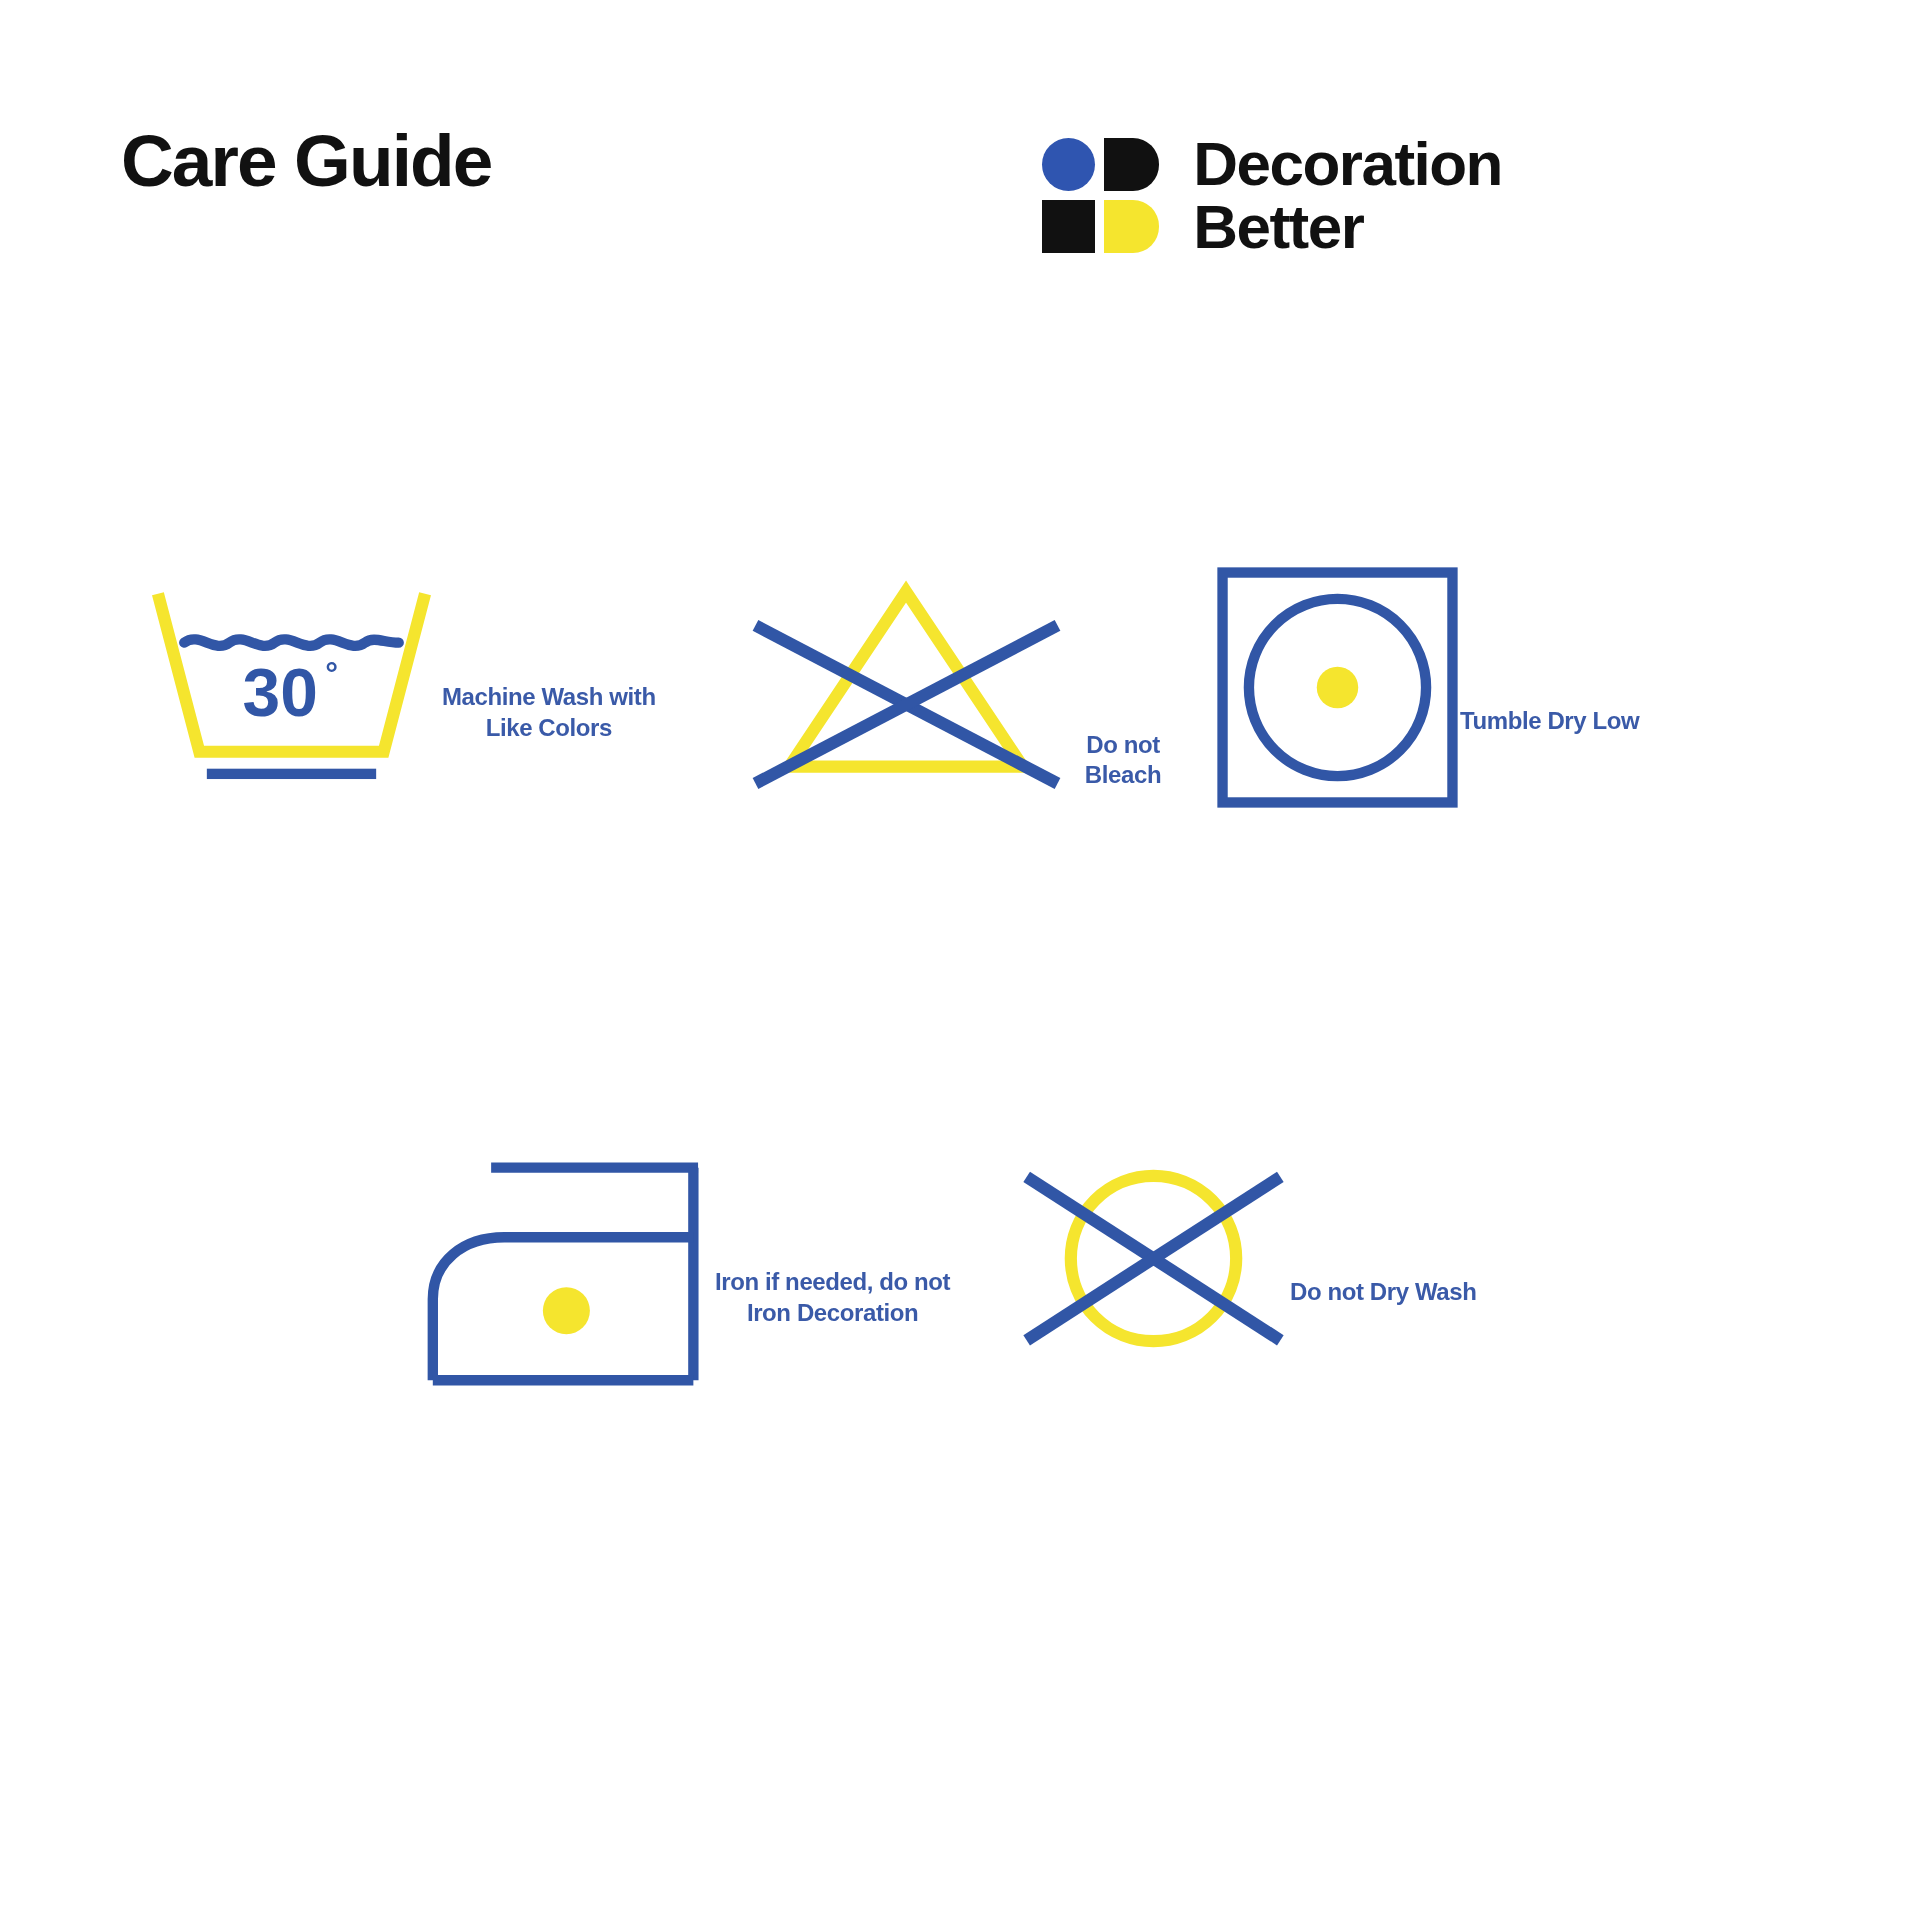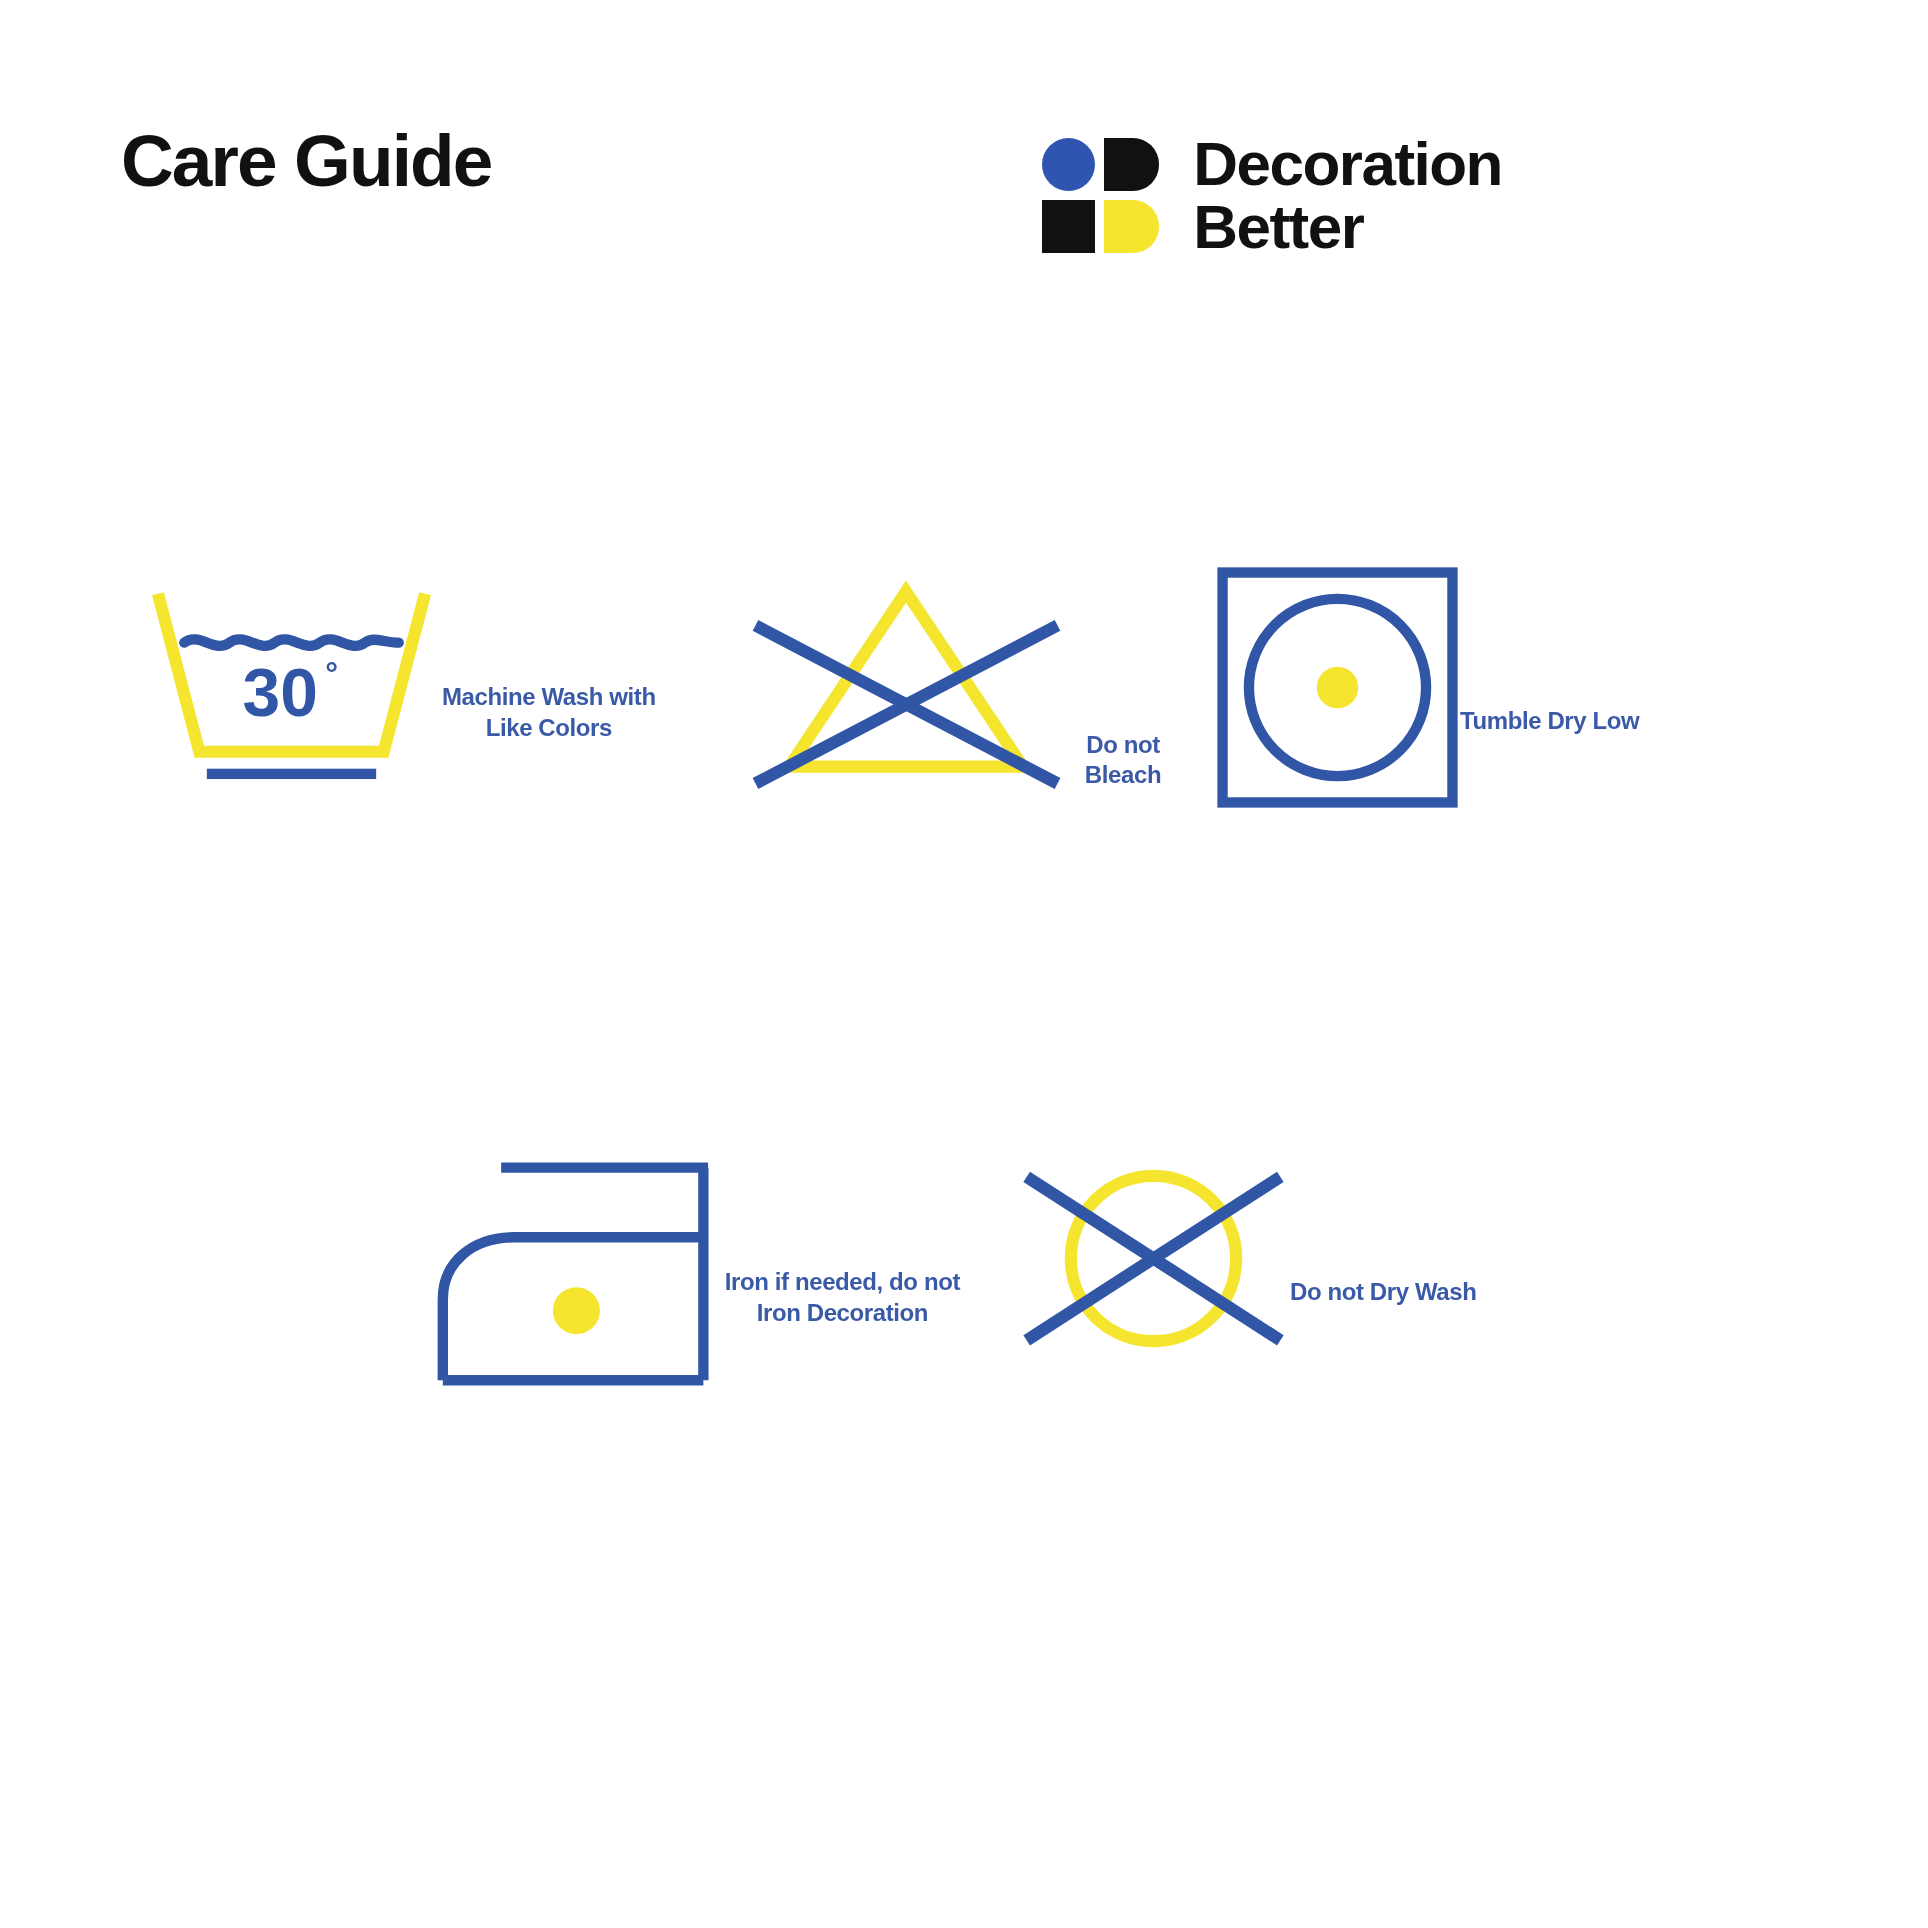--- a/index.html
+++ b/index.html
@@ -111,21 +111,21 @@
     line-height: 1.28;
     color: #3A5AA8;
     letter-spacing: -0.4px;
     white-space: pre-line;
   }
 
   
   .item-wash      { left: 141px;  top: 584px;  width: 584px; }
   .item-bleach    { left: 744px;  top: 584px;  width: 433px; align-items: flex-end; }
   .item-tumble    { left: 1215px; top: 565px;  width: 433px; }
-  .item-iron      { left: 414px;  top: 1158px; width: 546px; justify-content: flex-end; }
+  .item-iron      { left: 414px;  top: 1158px; width: 546px; }
   .item-dryclean  { left: 1017px; top: 1158px; width: 508px; }
 
   .cap-wash     { margin-top: 41px; }
   .cap-bleach   { margin-top: 56px; }
   .cap-tumble   { margin-top: 68px; }
   .cap-iron     { margin-top: 49px; }
   .cap-dryclean { margin-top: 66px; }
 
   svg { display: block; overflow: visible; }
 </style>

